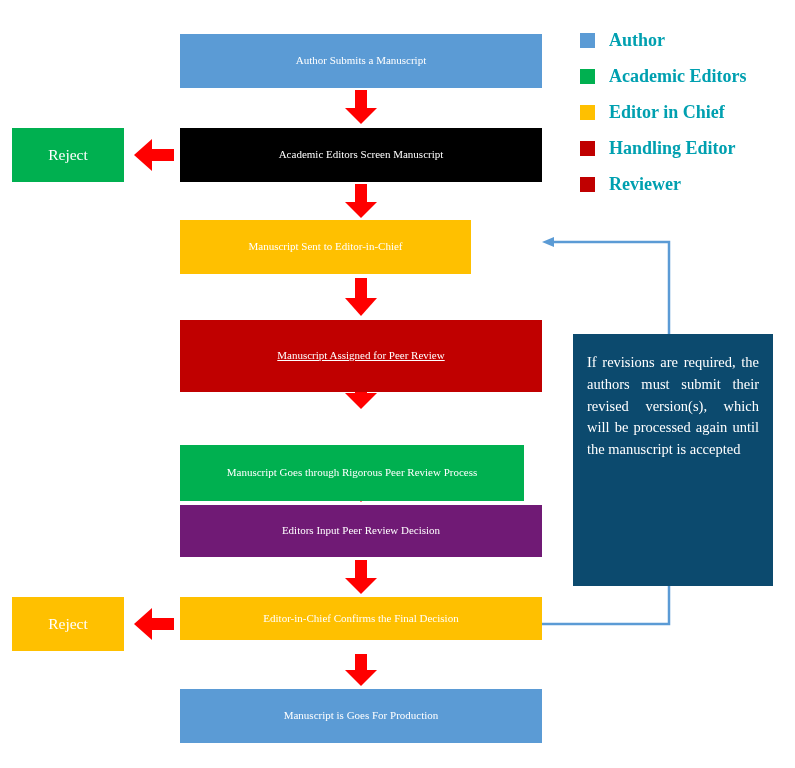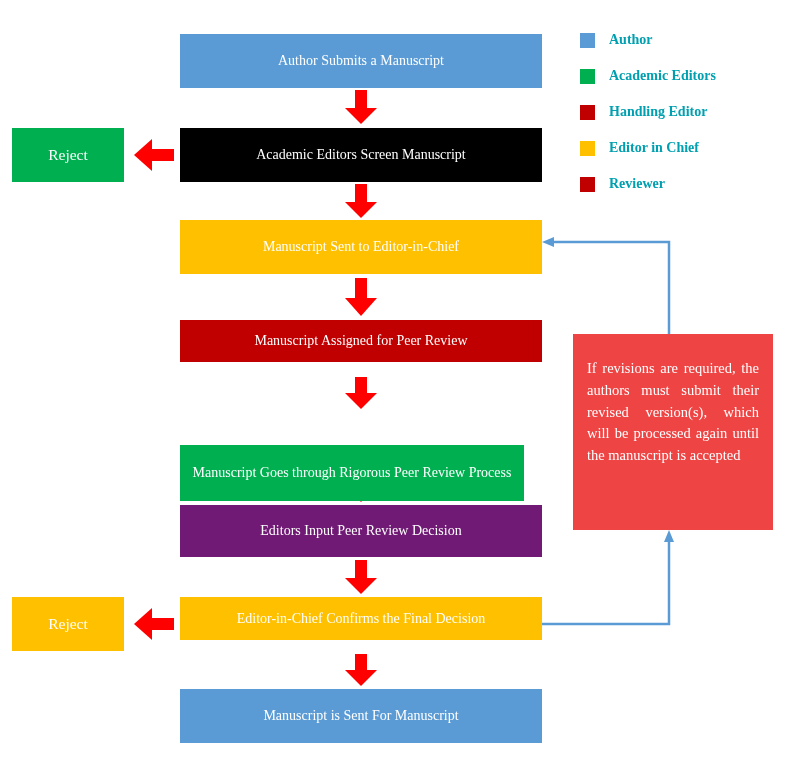--- a/index.html
+++ b/index.html
@@ -21,42 +21,42 @@
     height: 768px;
   }
   .node {
     position: absolute;
     box-sizing: border-box;
     display: flex;
     align-items: center;
     justify-content: center;
     text-align: center;
     color: #ffffff;
-    font-size: 14px;
+    font-size: 11px;
     line-height: 1.25;
     padding: 2px 8px;
   }
 
   
   #n-submit   { left: 180px; top: 34px;  width: 362px; height: 54px;  background: #5b9bd5; }
   #n-screen   { left: 180px; top: 128px; width: 362px; height: 54px;  background: #000000; }
   #n-reject1  { left: 12px;  top: 128px; width: 112px; height: 54px;  background: #00b050; font-size: 15.5px; }
-  #n-eic      { left: 180px; top: 220px; width: 362px; height: 54px;  background: #ffc000; }
-  #n-assigned { left: 180px; top: 320px; width: 362px; height: 42px;  background: #c00000; }
+  #n-eic      { left: 180px; top: 220px; width: 291px; height: 54px;  background: #ffc000; }
+  #n-assigned { left: 180px; top: 320px; width: 362px; height: 72px;  background: #c00000; text-decoration: underline; }
   #n-rigorous { left: 180px; top: 412px; width: 344px; height: 56px;  background: #00b050; margin-top: 33px; }
   #n-decision { left: 180px; top: 505px; width: 362px; height: 52px;  background: #701a75; }
   #n-confirm  { left: 180px; top: 597px; width: 362px; height: 43px;  background: #ffc000; }
   #n-reject2  { left: 12px;  top: 597px; width: 112px; height: 54px;  background: #ffc000; font-size: 15.5px; }
   #n-production{ left: 180px; top: 689px; width: 362px; height: 54px; background: #5b9bd5; }
 
   #n-revisions {
-    left: 573px; top: 334px; width: 200px; height: 196px;
-    background: #ef4444;
+    left: 573px; top: 334px; width: 200px; height: 252px;
+    background: #0c4a6e;
     display: block;
-    padding: 24px 14px;
+    padding: 18px 14px;
     font-size: 14.5px;
     line-height: 1.5;
     text-align: justify;
     color: #ffffff;
   }
 
   
   #legend {
     position: absolute;
     left: 580px;
@@ -70,21 +70,21 @@
   }
   .legend-swatch {
     width: 15px;
     height: 15px;
     margin-right: 14px;
     flex: 0 0 auto;
   }
   .legend-label {
     color: #00a0b0;
     font-weight: bold;
-    font-size: 14px;
+    font-size: 18px;
     font-family: "Liberation Serif", serif;
   }
   svg.overlay {
     position: absolute;
     left: 0; top: 0;
     width: 795px;
     height: 768px;
     pointer-events: none;
   }
 </style>
@@ -136,39 +136,39 @@
 
   <div class="node" id="n-submit">Author Submits a Manuscript</div>
   <div class="node" id="n-screen">Academic Editors Screen Manuscript</div>
   <div class="node" id="n-reject1">Reject</div>
   <div class="node" id="n-eic">Manuscript Sent to Editor-in-Chief</div>
   <div class="node" id="n-assigned">Manuscript Assigned for Peer Review</div>
   <div class="node" id="n-rigorous">Manuscript Goes through Rigorous Peer Review Process</div>
   <div class="node" id="n-decision">Editors Input Peer Review Decision</div>
   <div class="node" id="n-confirm">Editor-in-Chief Confirms the Final Decision</div>
   <div class="node" id="n-reject2">Reject</div>
-  <div class="node" id="n-production">Manuscript is Sent For Manuscript</div>
+  <div class="node" id="n-production">Manuscript is Goes For Production</div>
   <div class="node" id="n-revisions">If revisions are required, the authors must submit their revised version(s), which will be processed again until the manuscript is accepted</div>
 
   <div id="legend">
     <div class="legend-row">
       <span class="legend-swatch" style="background:#5b9bd5"></span>
       <span class="legend-label">Author</span>
     </div>
     <div class="legend-row">
       <span class="legend-swatch" style="background:#00b050"></span>
       <span class="legend-label">Academic Editors</span>
     </div>
     <div class="legend-row">
+      <span class="legend-swatch" style="background:#ffc000"></span>
+      <span class="legend-label">Editor in Chief</span>
+    </div>
+    <div class="legend-row">
       <span class="legend-swatch" style="background:#c00000"></span>
       <span class="legend-label">Handling Editor</span>
-    </div>
-    <div class="legend-row">
-      <span class="legend-swatch" style="background:#ffc000"></span>
-      <span class="legend-label">Editor in Chief</span>
     </div>
     <div class="legend-row">
       <span class="legend-swatch" style="background:#c00000"></span>
       <span class="legend-label">Reviewer</span>
     </div>
   </div>
 
 </div>
 
 </body></html>

